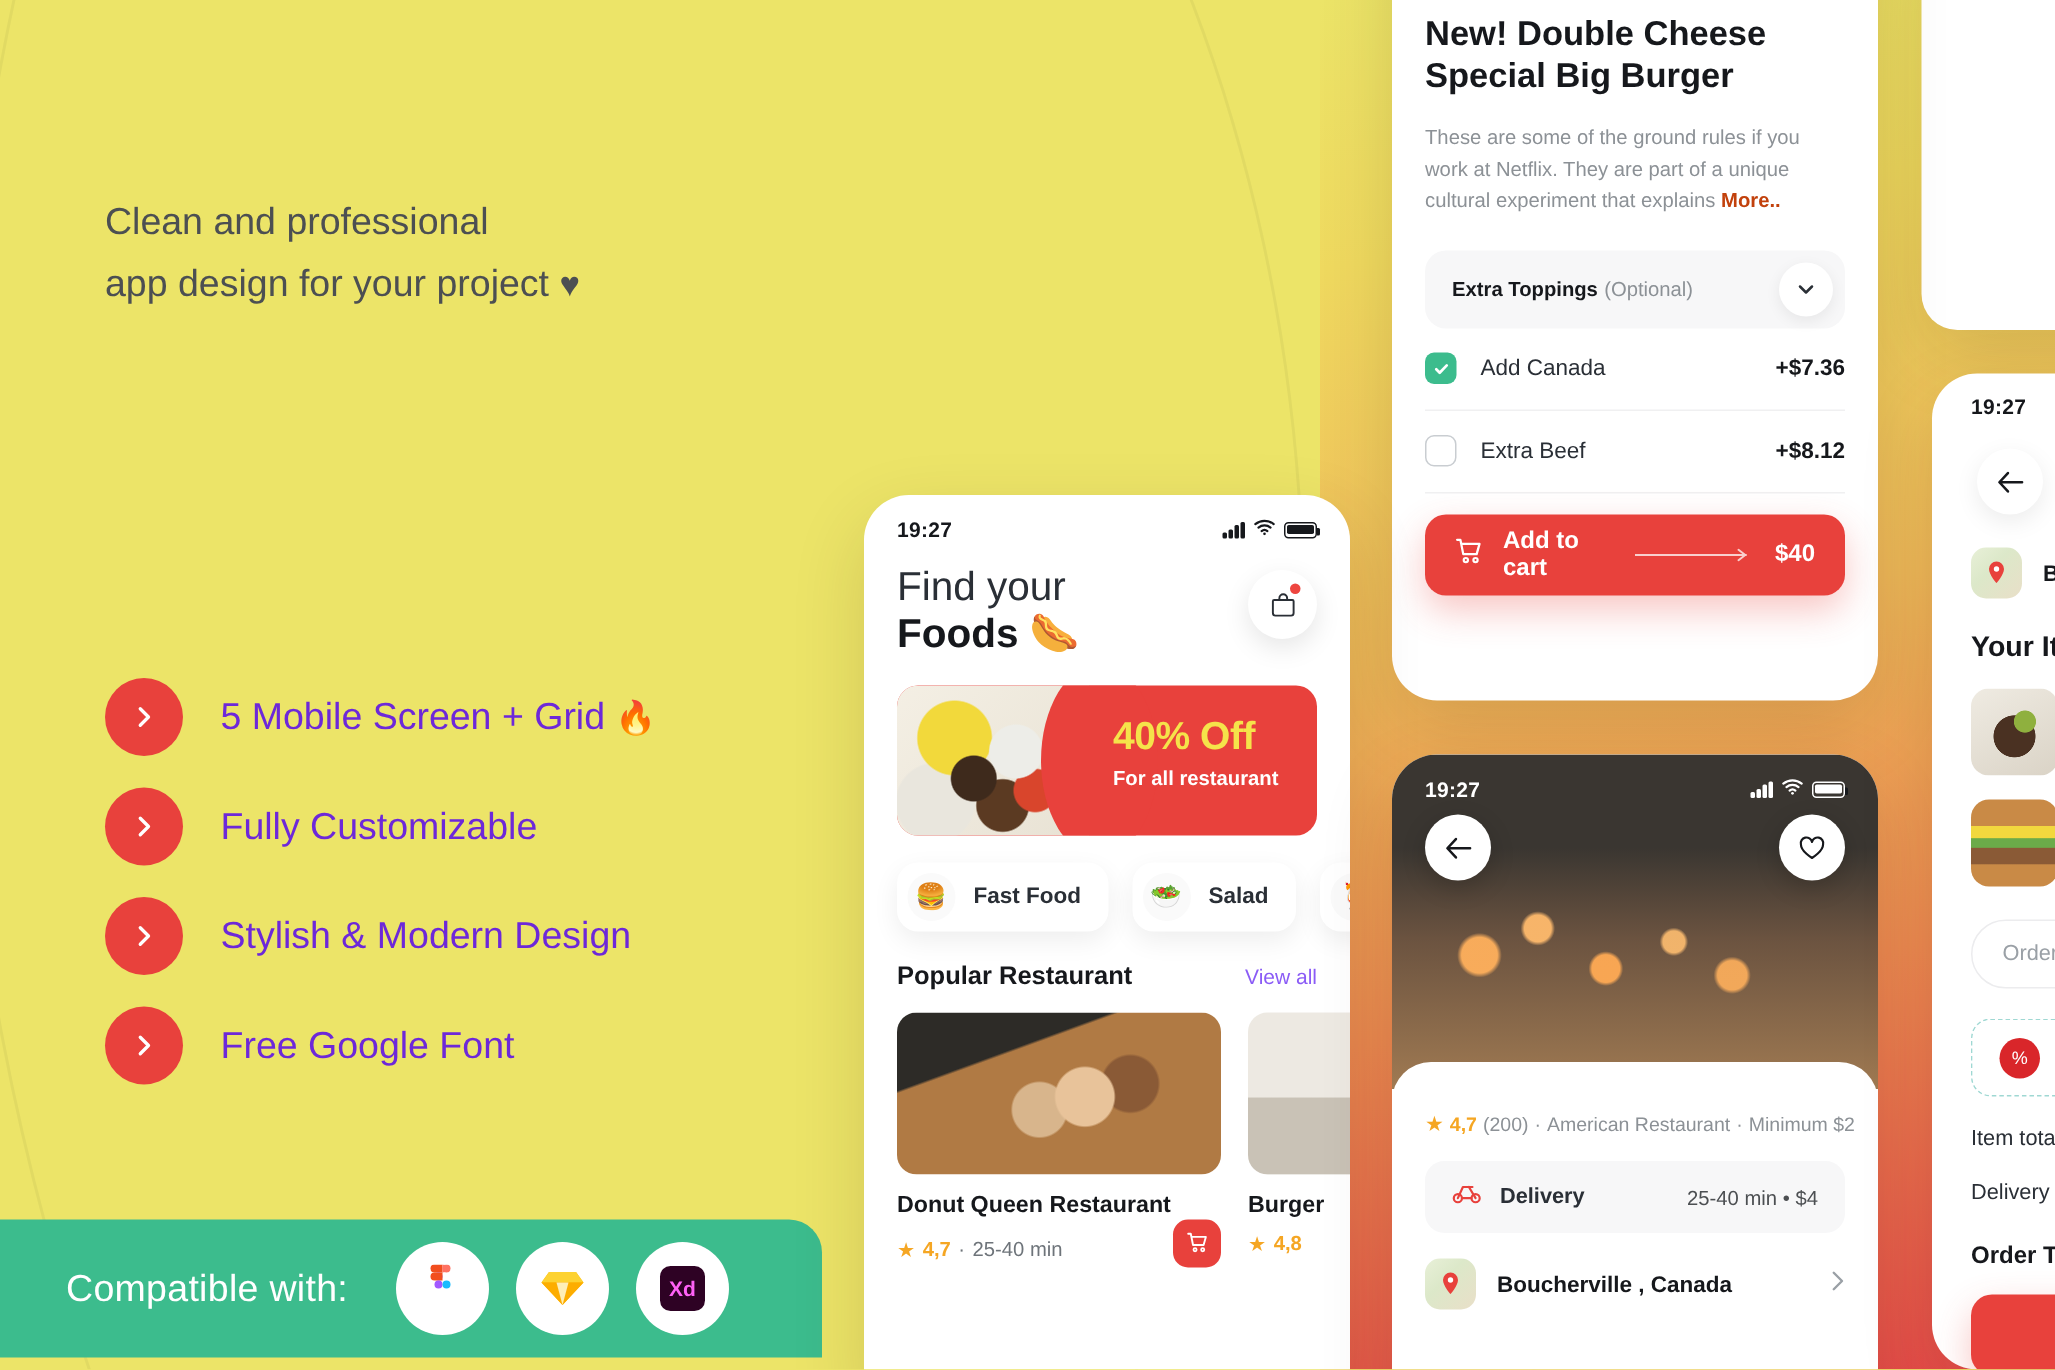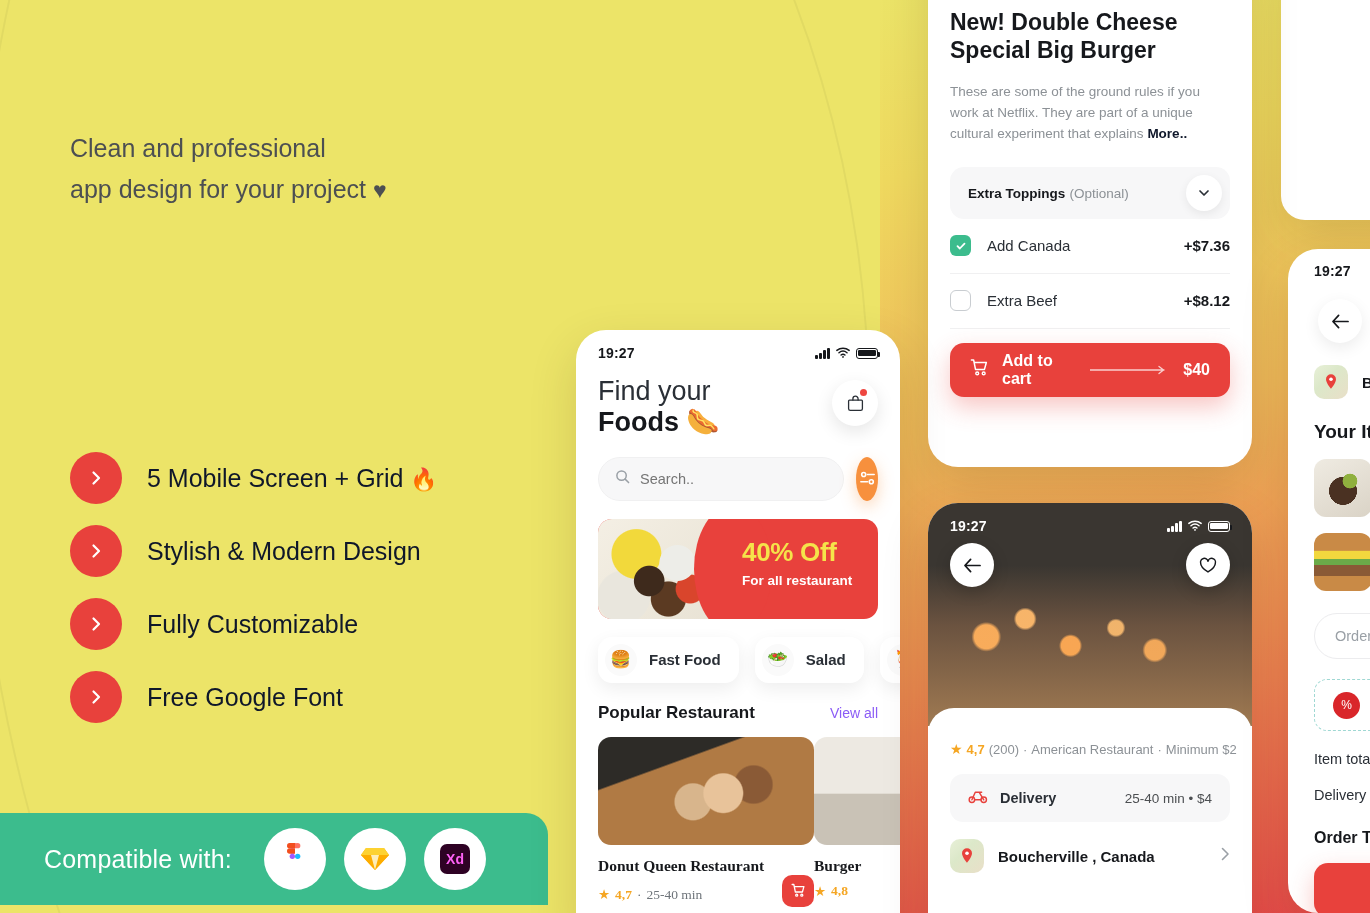--- a/index.html
+++ b/index.html
@@ -45,21 +45,21 @@
 
   .features { position:absolute; left:70px; top:452px; }
   .feat { display:flex; align-items:center; margin-bottom:21px; height:52px; }
   .feat-bullet {
     width:52px; height:52px; border-radius:50%;
     background:#E8413C; flex:0 0 52px;
     display:flex; align-items:center; justify-content:center;
   }
   .feat-bullet svg { display:block; }
   .feat-label {
-    margin-left:25px; font-size:25px; color:#0f172a; font-weight:400;
+    margin-left:25px; font-size:25px; color:#6d28d9; font-weight:400;
     white-space:nowrap;
   }
   .feat-label .emo { font-size:22px; }
 
   
   .compat {
     position:absolute; left:0; top:813px; width:548px; height:92px;
     background:#3CBC8D; border-radius:0 22px 0 0;
     display:flex; align-items:center; padding-left:44px;
   }
@@ -153,21 +153,21 @@
   .chip-ic {
     width:32px; height:32px; border-radius:50%; background:#FAFAFA;
     display:flex; align-items:center; justify-content:center; font-size:17px;
   }
   .chip-label { font-size:15px; font-weight:bold; color:#2A2F36; white-space:nowrap; }
 
   .sec-head { display:flex; align-items:center; justify-content:space-between; padding:20px 22px 0 22px; }
   .sec-title { font-size:17px; font-weight:bold; color:#16181C; }
   .sec-link { font-size:14px; font-weight:normal; color:#8b5cf6; }
 
-  .rest-row { display:flex; gap:0; padding:14px 0 0 22px;font-family:Liberation Serif, serif; }
+  .rest-row { display:flex; gap:18px; padding:14px 0 0 22px; }
   .rest-card { flex:0 0 216px; }
   .rest-img { width:100%; height:108px; border-radius:13px; }
   .rest-img.donut {
     background:
       radial-gradient(circle at 58% 52%, #E8C39A 0 14%, transparent 15%),
       radial-gradient(circle at 72% 44%, #8A5A36 0 11%, transparent 12%),
       radial-gradient(circle at 44% 60%, #D8B58C 0 13%, transparent 14%),
       linear-gradient(160deg,#2D2B27 0 28%, #B07A44 29% 100%);
   }
   .rest-img.burger {
@@ -186,21 +186,21 @@
   .rest-bottom { display:flex; align-items:center; }
 
   
   #phone-detail {
     left:928px; top:-128px; width:324px; height:595px;
     border-radius:30px; padding:0 22px;
   }
   .detail-inner { padding-top:136px; }
   .detail-title { font-size:23px; font-weight:bold; line-height:1.22; color:#16181C; }
   .detail-desc { margin-top:18px; font-size:13.5px; line-height:1.55; color:#8C9196; }
-  .detail-desc b { color:#0f172a; }
+  .detail-desc b { color:#c2410c; }
   .topping-head {
     margin-top:22px; height:52px; background:#F7F7F8; border-radius:14px;
     display:flex; align-items:center; justify-content:space-between; padding:0 8px 0 18px;
   }
   .topping-head-l { font-size:15px; font-weight:bold; color:#16181C; }
   .topping-head-l span { font-weight:400; color:#8C9196; font-size:13.5px; }
   .chev {
     width:36px; height:36px; border-radius:50%; background:#fff;
     display:flex; align-items:center; justify-content:center;
     box-shadow:0 3px 10px rgba(0,0,0,0.07);
@@ -368,32 +368,32 @@
       </div>
     </div>
 
     <div class="feat">
       <div class="feat-bullet">
         <svg width="16" height="16" viewBox="0 0 16 16" fill="none">
             <path d="M5.5 2.5L11 8l-5.5 5.5" stroke="#fff" stroke-width="2.2" stroke-linecap="round" stroke-linejoin="round"></path>
           </svg>
       </div>
       <div class="feat-label">
-        <span>Stylish &amp; Modern Design</span>
+        <span>Fully Customizable</span>
       </div>
     </div>
 
     <div class="feat">
       <div class="feat-bullet">
         <svg width="16" height="16" viewBox="0 0 16 16" fill="none">
             <path d="M5.5 2.5L11 8l-5.5 5.5" stroke="#fff" stroke-width="2.2" stroke-linecap="round" stroke-linejoin="round"></path>
           </svg>
       </div>
       <div class="feat-label">
-        <span>Fully Customizable</span>
+        <span>Stylish &amp; Modern Design</span>
       </div>
     </div>
 
     <div class="feat">
       <div class="feat-bullet">
         <svg width="16" height="16" viewBox="0 0 16 16" fill="none">
             <path d="M5.5 2.5L11 8l-5.5 5.5" stroke="#fff" stroke-width="2.2" stroke-linecap="round" stroke-linejoin="round"></path>
           </svg>
       </div>
       <div class="feat-label">
@@ -527,39 +527,20 @@
       </div>
       <div class="bag-btn">
         <svg width="19" height="19" viewBox="0 0 22 22" fill="none">
           <path d="M4 7h14a1 1 0 011 1v9a2 2 0 01-2 2H5a2 2 0 01-2-2V8a1 1 0 011-1z" stroke="#2A2F36" stroke-width="1.5"></path>
           <path d="M8 7V5.5a3 3 0 016 0V7" stroke="#2A2F36" stroke-width="1.5" stroke-linecap="round"></path>
         </svg>
         <span class="bag-dot"></span>
       </div>
     </div>
 
-    <div class="search-row">
-      <div class="search-box">
-        <span>
-          <svg width="15" height="15" viewBox="0 0 16 16" fill="none">
-              <circle cx="7" cy="7" r="5" stroke="#9AA0A6" stroke-width="1.6"></circle>
-              <path d="M10.8 10.8L14.5 14.5" stroke="#9AA0A6" stroke-width="1.6" stroke-linecap="round"></path>
-            </svg>
-        </span>
-        <input type="text" placeholder="Search.." style="">
-      </div>
-      <div class="filter-btn">
-        <svg width="19" height="19" viewBox="0 0 20 20" fill="none">
-          <path d="M10 5.8h7" stroke="#fff" stroke-width="1.7" stroke-linecap="round"></path>
-          <circle cx="6" cy="5.8" r="2.1" stroke="#fff" stroke-width="1.7"></circle>
-          <path d="M3 13.4h7" stroke="#fff" stroke-width="1.7" stroke-linecap="round"></path>
-          <circle cx="14" cy="13.4" r="2.1" stroke="#fff" stroke-width="1.7"></circle>
-        </svg>
-      </div>
-    </div>
 
     <div class="promo">
       <div class="promo-img"></div>
       <div class="promo-text">
         <div class="promo-off">40% Off</div>
         <div class="promo-sub">For all restaurant</div>
       </div>
     </div>
 
     <div class="chips">

